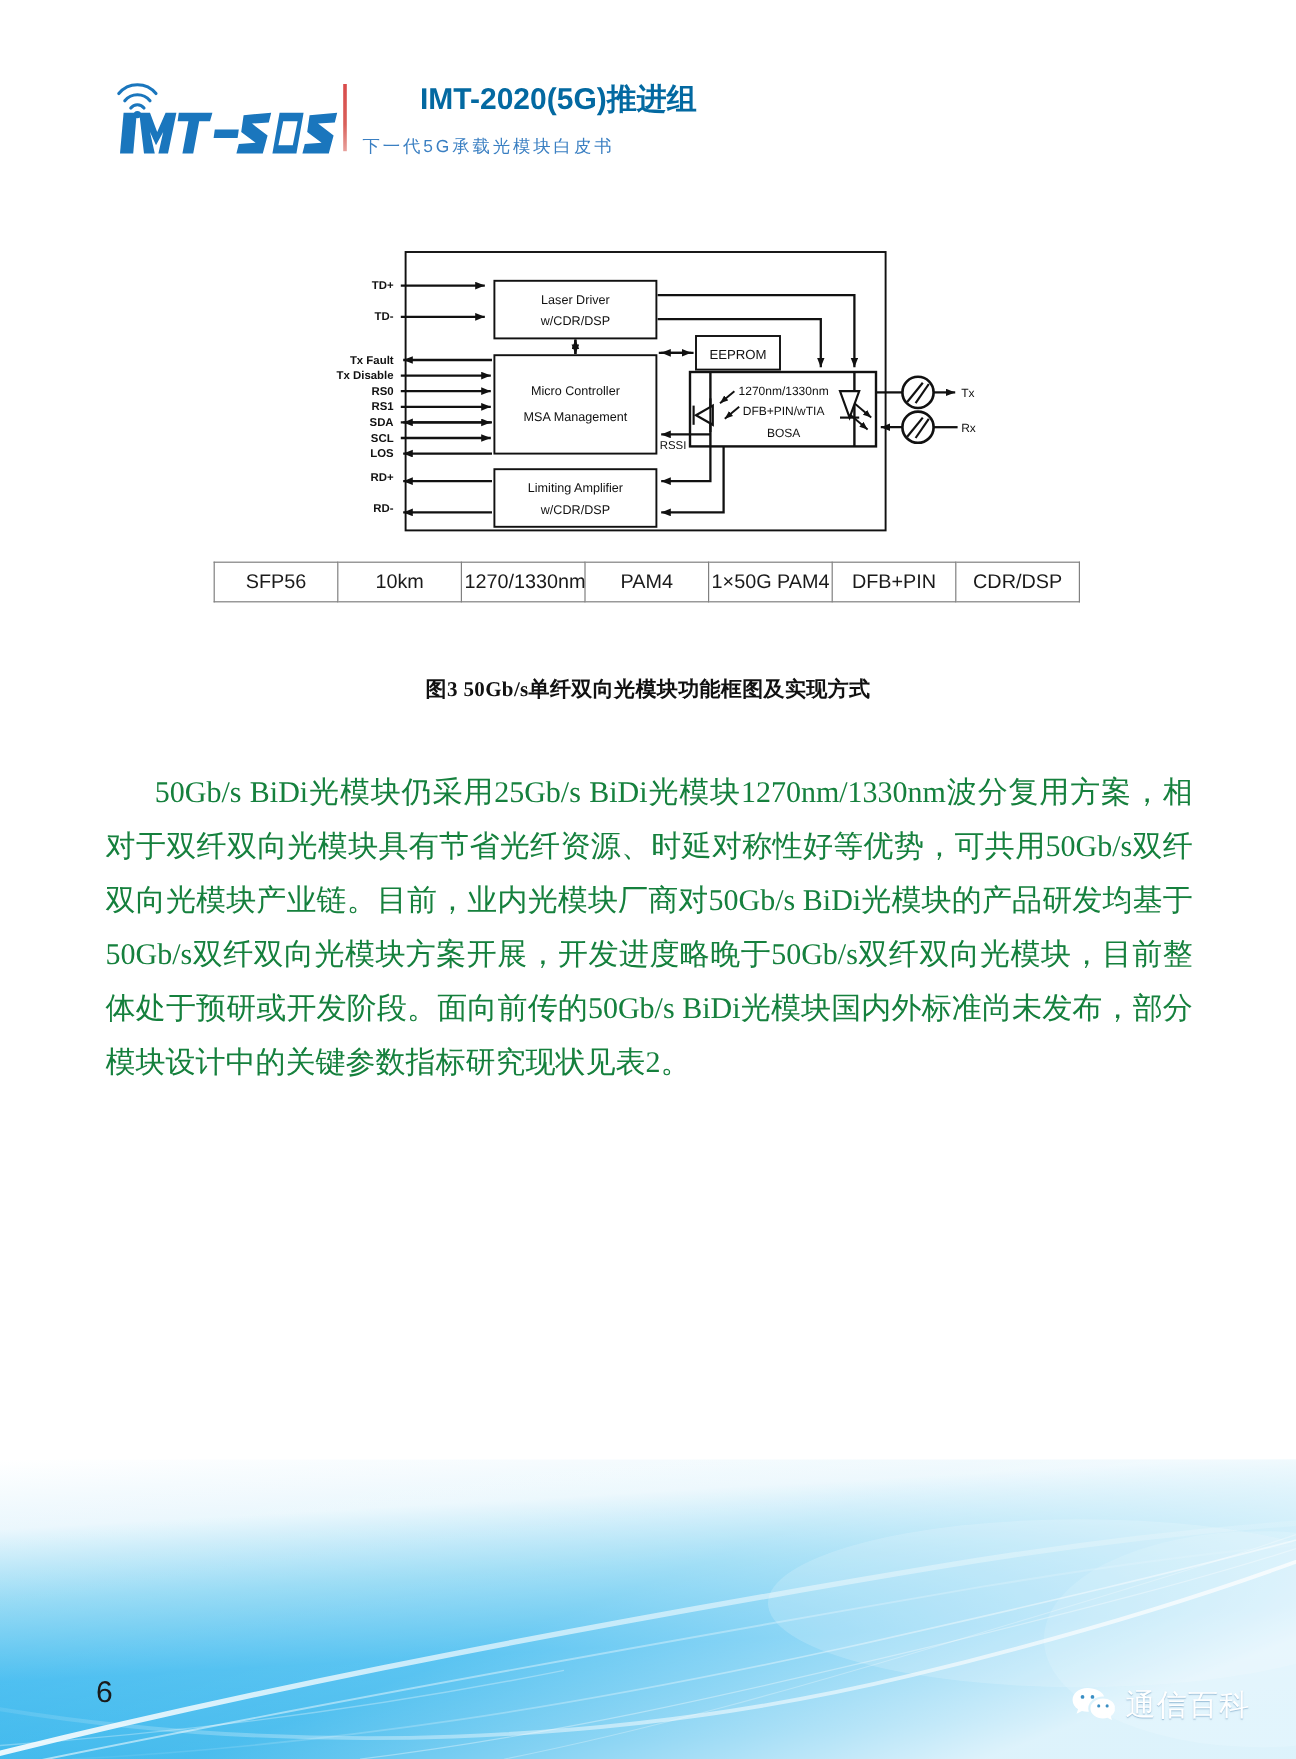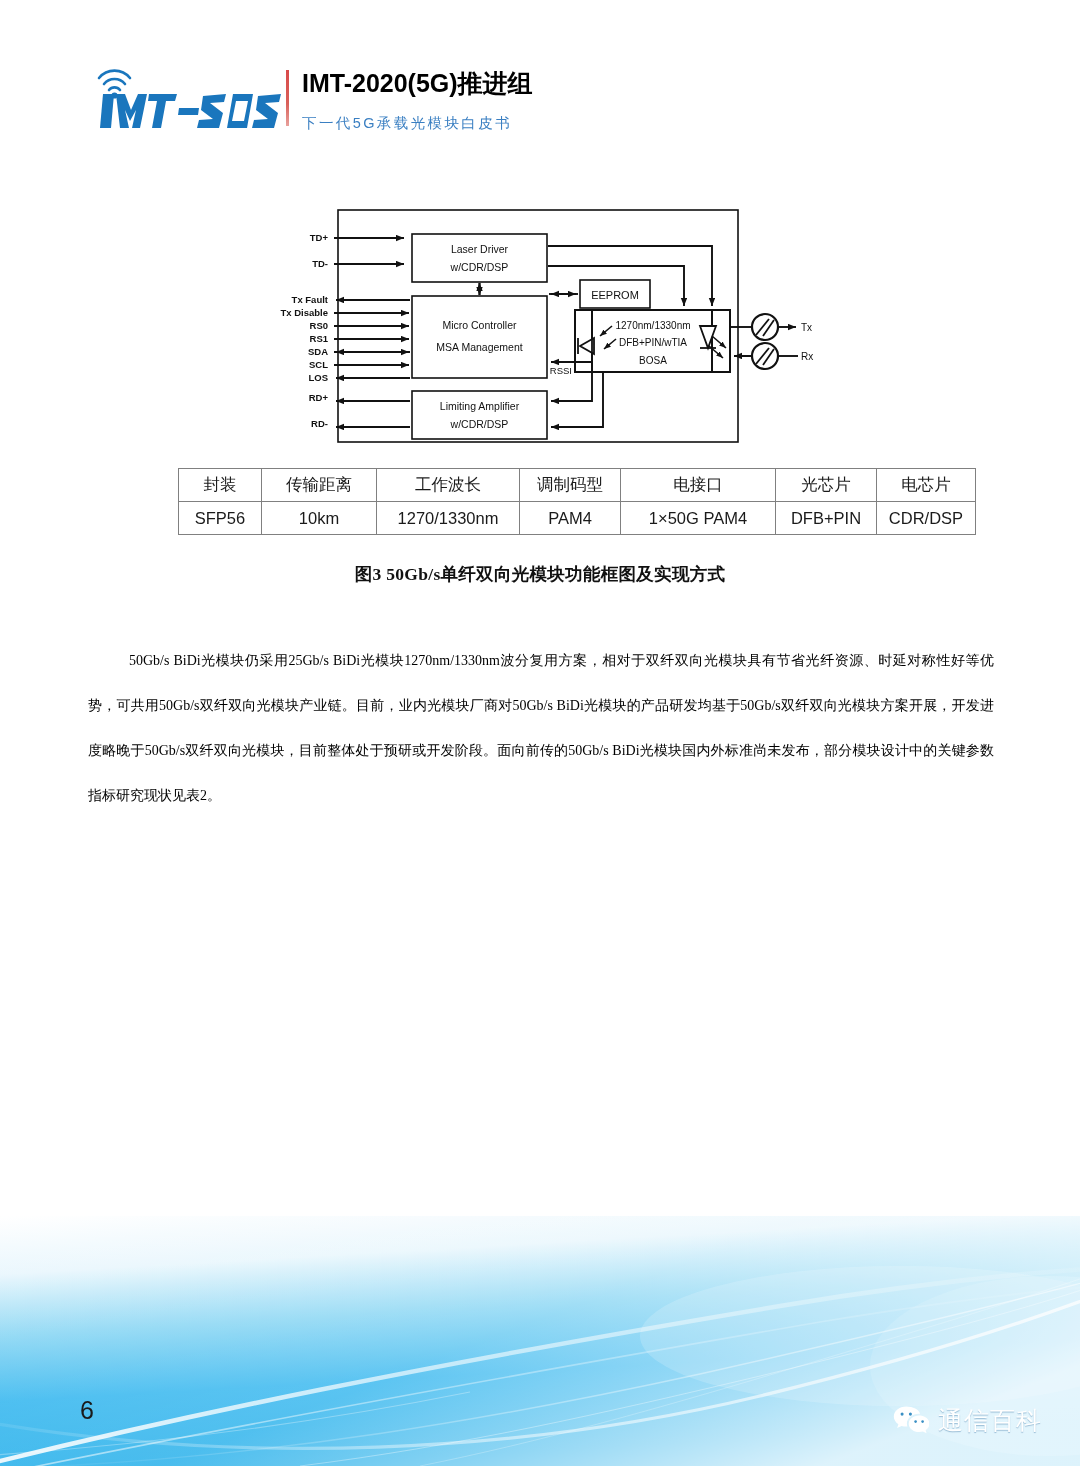--- a/index.html
+++ b/index.html
@@ -51,24 +51,25 @@
   .header-text {
     position: absolute;
     left: 302px;
     top: 68px;
     width: 360px;
   }
   .header-title {
     font-family: "Liberation Sans", sans-serif;
     font-size: 25px;
     font-weight: bold;
-    color: #000000;
+    color: #0369a1;
     letter-spacing: 0px;
     line-height: 30px;
     white-space: nowrap;
+    margin-left: 48px;
   }
   .header-subtitle {
     font-family: "Liberation Sans", sans-serif;
     font-size: 14.5px;
     color: #3a7fc2;
     letter-spacing: 2.4px;
     line-height: 22px;
     margin-top: 14px;
     white-space: nowrap;
   }
@@ -125,22 +126,22 @@
     letter-spacing: 0.3px;
   }
 
   
   .body-text {
     position: absolute;
     left: 88px;
     top: 638px;
     width: 906px;
     font-family: "Liberation Serif", serif;
-    font-size: 14px;
-    color: #000000;
+    font-size: 25px;
+    color: #15803d;
     line-height: 45px;
     text-align: justify;
     text-justify: inter-ideograph;
     text-indent: 41px;
   }
 
   
   .footer {
     position: absolute;
     left: 0;
@@ -362,29 +363,20 @@
           </g>
           <line x1="518" y1="160" x2="538" y2="160" stroke="#111" stroke-width="1.9" fill="none"></line>
           <text x="541" y="164" font-family="Liberation Sans, sans-serif" font-size="10" fill="#111">Rx</text>
         </g>
       </svg>
     </div>
   </div>
 
   <table class="spec-table">
     <tbody>
-      <tr class="head">
-        <td style="width:78px">封装</td>
-        <td style="width:110px">传输距离</td>
-        <td style="width:138px">工作波长</td>
-        <td style="width:96px">调制码型</td>
-        <td style="width:150px">电接口</td>
-        <td style="width:96px">光芯片</td>
-        <td style="width:94px">电芯片</td>
-      </tr>
       <tr>
         <td>SFP56</td>
         <td>10km</td>
         <td>1270/1330nm</td>
         <td>PAM4</td>
         <td>1×50G PAM4</td>
         <td>DFB+PIN</td>
         <td>CDR/DSP</td>
       </tr>
     </tbody>

